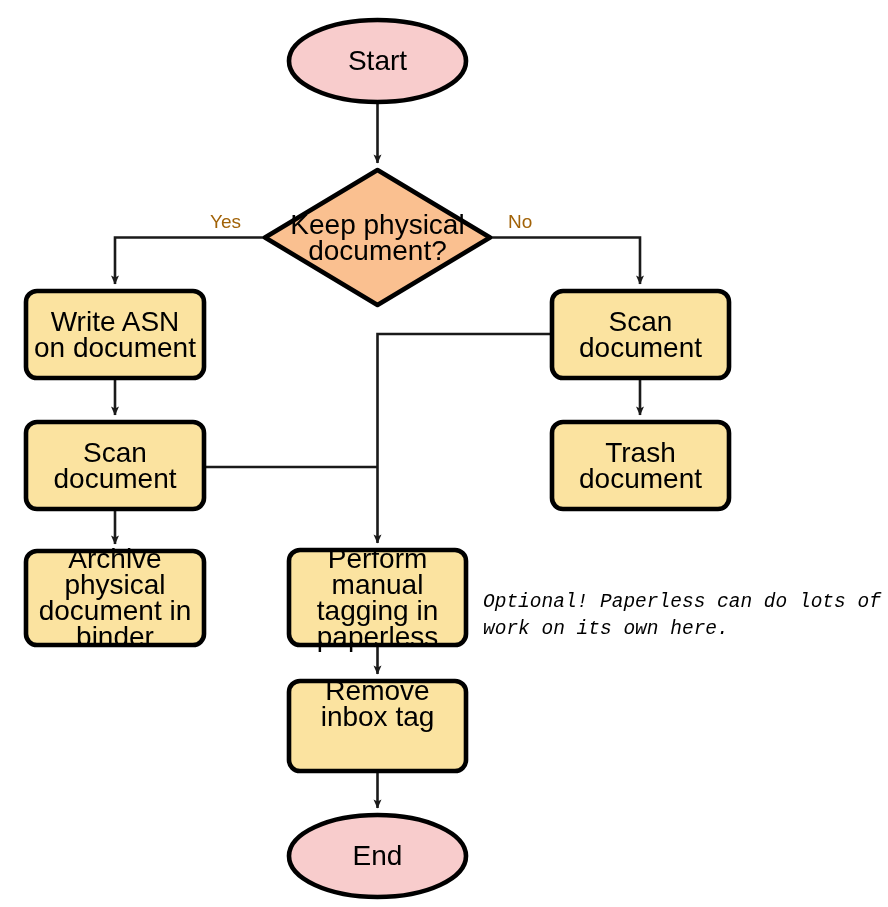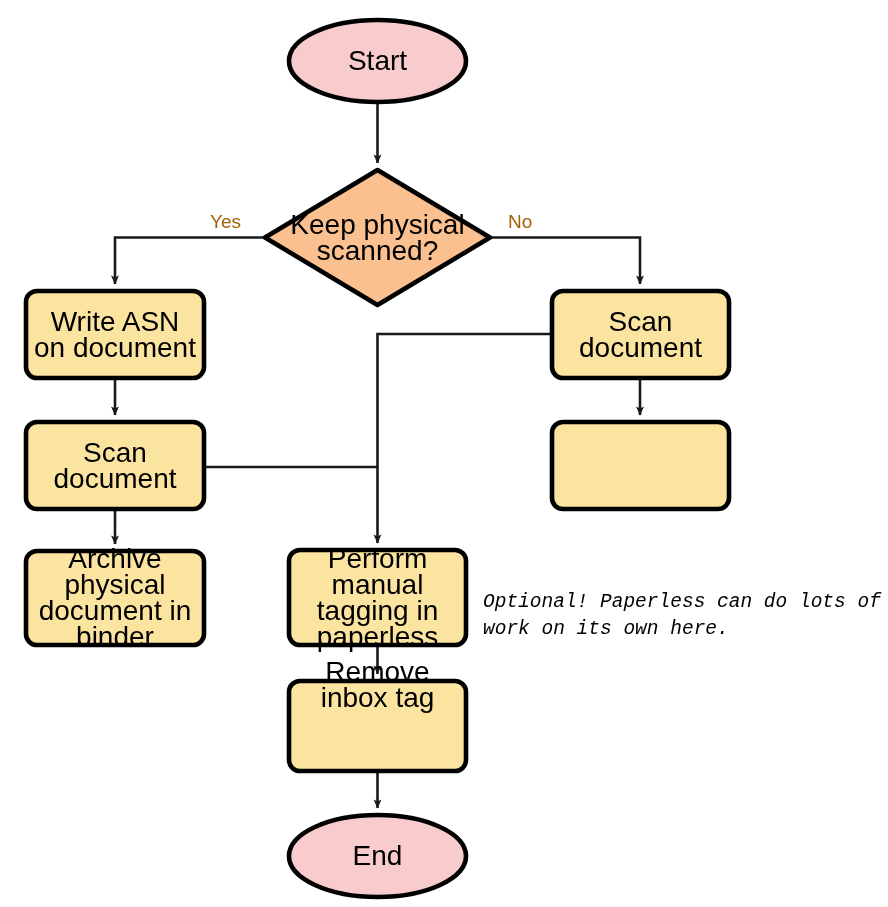--- a/index.html
+++ b/index.html
@@ -115,39 +115,40 @@
 
       <rect x="289" y="681" width="177" height="90" rx="11" ry="11" fill="#FBE3A0"></rect>
 
       <ellipse cx="377.5" cy="856" rx="88.5" ry="41" fill="#F8CCCC"></ellipse>
     </g>
   </svg>
 
   <div class="node-label" style="left:289px; top:20px; width:177px; height:82px;">Start</div>
 
   <div class="node-label" style="left:277px; top:170px; width:201px; height:135px;">Keep physical
-scanned?</div>
+document?</div>
 
   <div class="node-label" style="left:26px; top:291px; width:178px; height:87px;">Write ASN
 on document</div>
 
   <div class="node-label" style="left:26px; top:422px; width:178px; height:87px;">Scan document</div>
 
   <div class="node-label" style="left:26px; top:551px; width:178px; height:94px;">Archive physical
 document in
 binder</div>
 
   <div class="node-label" style="left:552px; top:291px; width:177px; height:87px;">Scan document</div>
 
+  <div class="node-label" style="left:552px; top:422px; width:177px; height:87px;">Trash document</div>
 
   <div class="node-label" style="left:289px; top:550px; width:177px; height:95px;">Perform manual
 tagging in
 paperless</div>
 
-  <div class="node-label" style="left:289px; top:640px; width:177px; height:90px;text-align:center;">Remove
+  <div class="node-label" style="left:289px; top:659px; width:177px; height:90px;text-align:center;">Remove
 inbox tag</div>
 
   <div class="node-label" style="left:289px; top:815px; width:177px; height:82px;">End</div>
 
   <div class="edge-label" style="left:210px; top:211px;">Yes</div>
 
   <div class="edge-label" style="left:508px; top:211px;">No</div>
 
   <div class="note-text" style="left:483px; top:589px;">Optional! Paperless can do lots of work on its own here.</div>
 

